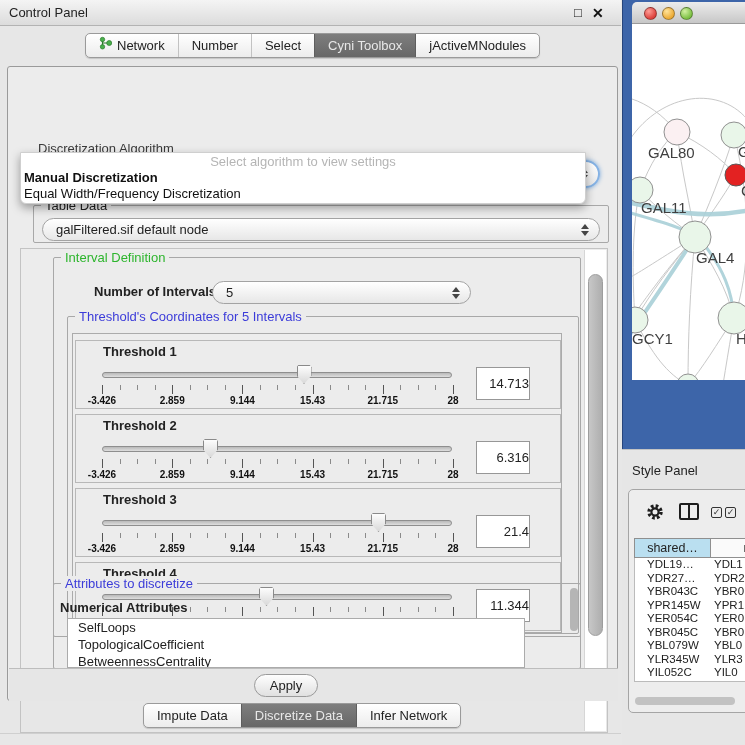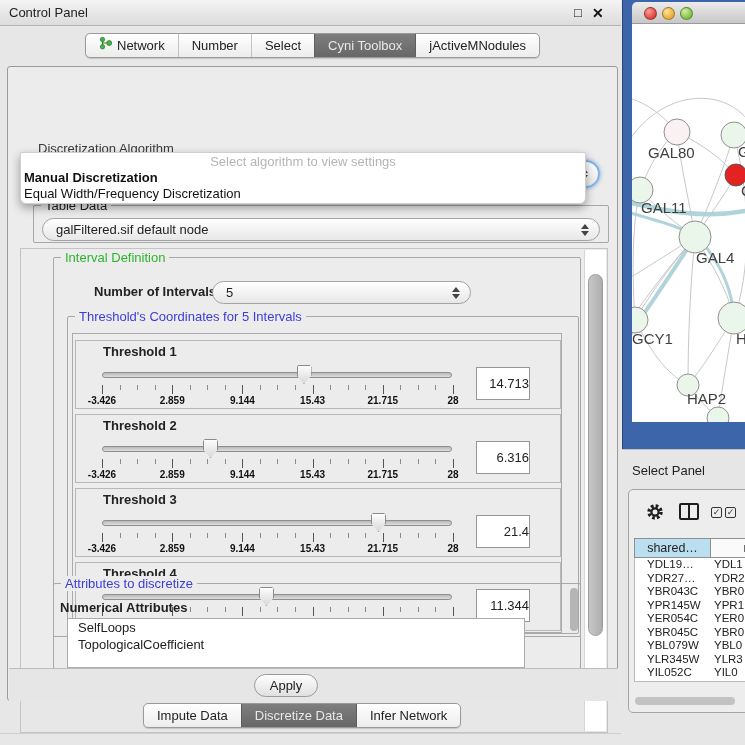--- a/index.html
+++ b/index.html
@@ -75,21 +75,21 @@
 
   #panel-edge-line{left:0;top:733px;width:621px;height:1px;background:#cfcfcf;}
 
   
   #netwin{left:622px;top:0;width:123px;height:449px;background:#3d65a9;border-left:1px solid #27457c;}
   #net-titlebar{left:9px;top:2px;width:114px;height:22px;background:linear-gradient(#ececec,#c7c7c7);border-bottom:1px solid #9a9a9a;border-radius:5px 0 0 0;}
   .light{position:absolute;top:5px;width:13px;height:13px;border-radius:50%;border:1px solid rgba(0,0,0,.35);}
   #light-red{left:12px;background:radial-gradient(circle at 35% 30%,#ff9d96,#dd423d 70%);}
   #light-yellow{left:30px;background:radial-gradient(circle at 35% 30%,#ffe39a,#ecab36 70%);}
   #light-green{left:48px;background:radial-gradient(circle at 35% 30%,#d2f0a2,#7cc043 70%);}
-  #net-canvas{left:9px;top:24px;width:114px;height:398px;background:#fff;overflow:hidden;}
+  #net-canvas{left:9px;top:24px;width:114px;height:356px;background:#fff;overflow:hidden;}
 
   
   #tablepanel-region{left:622px;top:449px;width:123px;height:296px;background:#e6e6e6;border-top:1px solid #c4c4c4;}
   #tablepanel-title{left:10px;top:13px;color:#222;}
   #tp-box{left:6px;top:39px;width:130px;height:224px;background:#ededed;border:1px solid #a5a5a5;border-radius:5px;}
   #tp-gear{left:16px;top:12px;width:20px;height:20px;}
   #tp-cols{left:50px;top:13px;width:20px;height:17px;border:2px solid #1d1d1d;border-radius:2px;background:linear-gradient(90deg,transparent 0 7px,#1d1d1d 7px 9px,transparent 9px);}
   .tp-check{position:absolute;top:17px;width:11px;height:11px;border:1.5px solid #333;border-radius:2px;font-size:9px;line-height:9px;text-align:center;color:#333;}
   #tp-check1{left:82px;} #tp-check2{left:96px;}
   #tp-table{left:5px;top:48px;width:150px;}
@@ -251,20 +251,21 @@
         </div>
       </div>
     </div>
 
     <div class="groupbox" id="attr-group">
       <div class="grouptitle t-blue">Attributes to discretize</div>
       <div class="abs" id="na-label">Numerical Attributes</div>
       <div class="abs" id="attr-list">
           <div class="list-item">SelfLoops</div>
           <div class="list-item">TopologicalCoefficient</div>
+          <div class="list-item">BetweennessCentrality</div>
         </div>
       <div id="attr-scroll"></div>
     </div>
 
     <div class="abs" id="apply-bar">
       <div id="apply-btn">Apply</div>
     </div>
   </div>
 
   <div class="abs seg" id="bottom-tabs">
@@ -338,21 +339,21 @@
           <text x="64" y="239">GAL4</text>
           <text x="0" y="320">GCY1</text>
           <text x="104" y="320">H</text>
           <text x="55" y="380">HAP2</text>
         </g>
       </svg>
     </div>
   </div>
 
   <div class="abs" id="tablepanel-region">
-    <div class="abs" id="tablepanel-title">Select Panel</div>
+    <div class="abs" id="tablepanel-title">Style Panel</div>
     <div class="abs" id="tp-box">
       <div class="abs" id="tp-gear">
         <svg width="20" height="20" viewBox="0 0 20 20">
           <circle cx="10" cy="10" r="6" fill="none" stroke="#1d1d1d" stroke-width="3.4" stroke-dasharray="2.6 2.1"></circle>
           <circle cx="10" cy="10" r="3.6" fill="none" stroke="#1d1d1d" stroke-width="2.2"></circle>
         </svg>
       </div>
       <div class="abs" id="tp-cols"></div>
       <div class="tp-check" id="tp-check1">✓</div>
       <div class="tp-check" id="tp-check2">✓</div>

